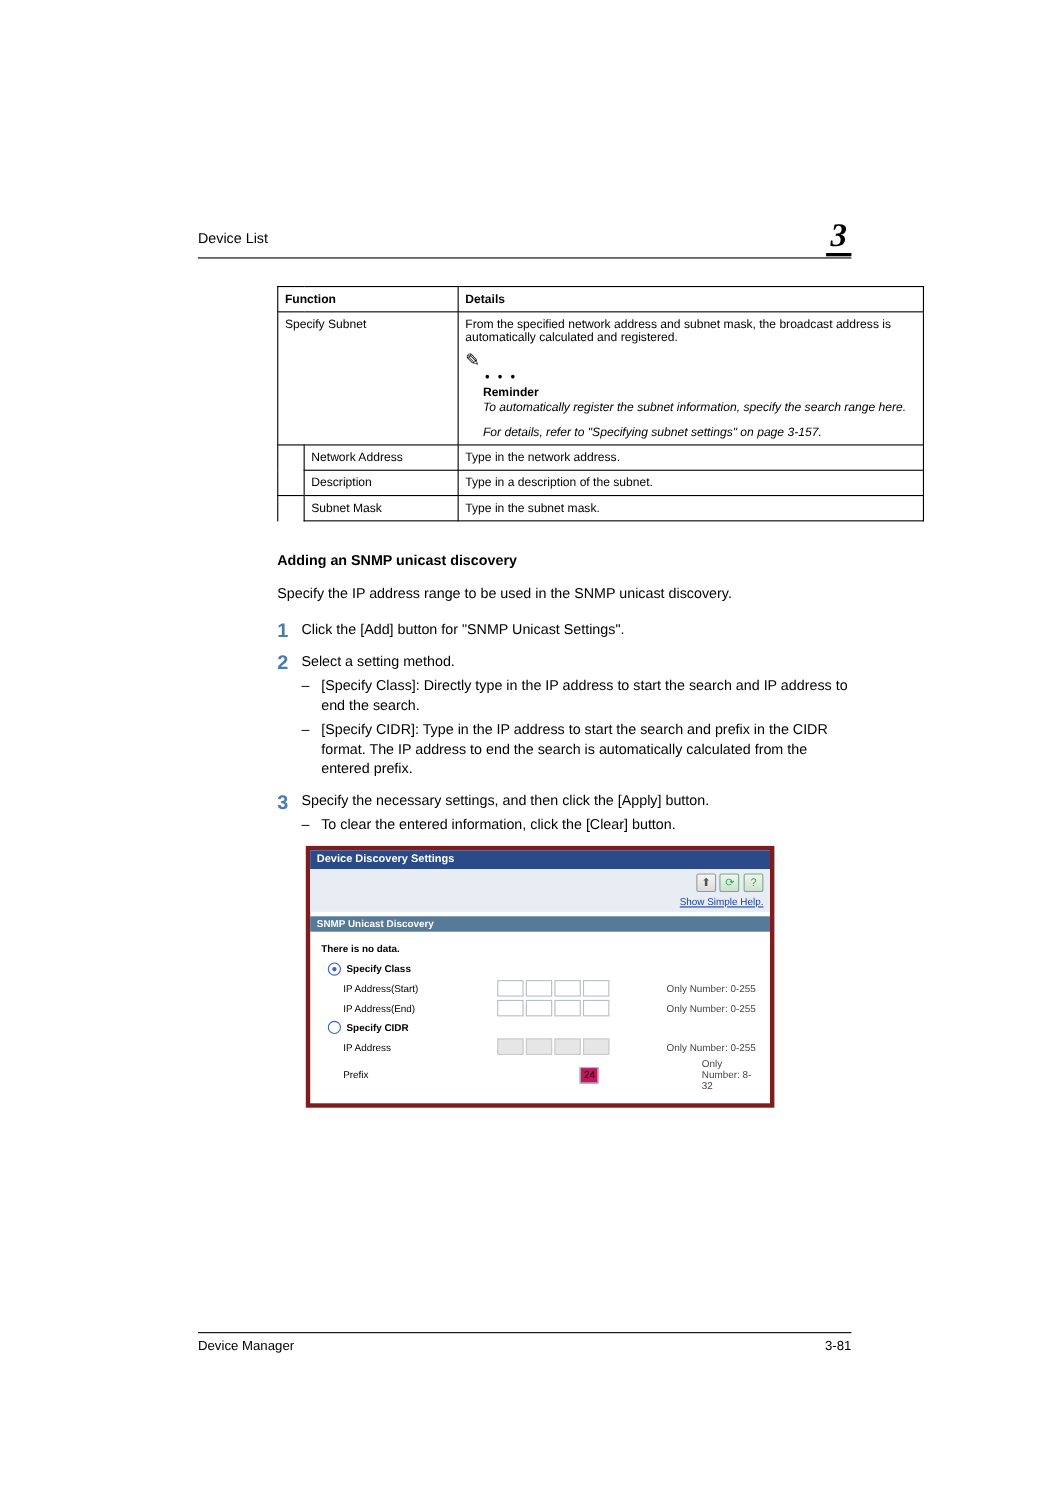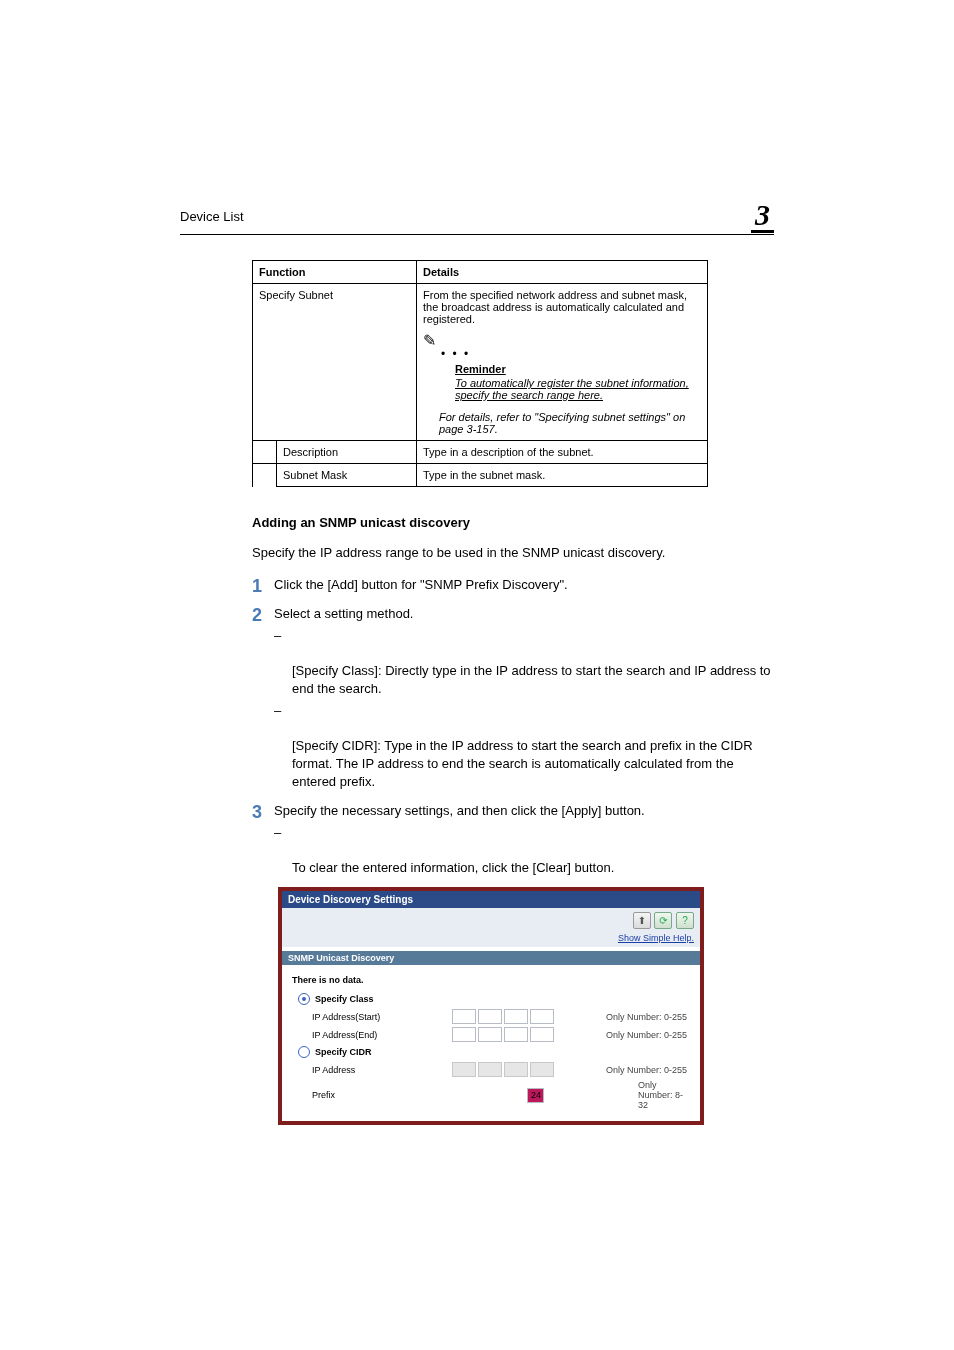--- a/index.html
+++ b/index.html
@@ -40,21 +40,21 @@
     padding: 0 4px 0 4px;
     line-height: 1;
     margin-bottom: -1px;
   }
   .content {
     margin-top: 70px;
   }
   
   table.func {
     border-collapse: collapse;
-    width: 456px;
+    width: 588px;
     margin-left: 72px;
     font-size: 11px;
   }
   table.func th, table.func td {
     border: 1px solid #000;
     padding: 5px 6px;
     vertical-align: top;
     text-align: left;
   }
   table.func th {
@@ -68,23 +68,22 @@
     line-height: 1;
     display: block;
     margin-top: 8px;
   }
   .dots {
     letter-spacing: 2px;
     font-size: 12px;
     margin: -2px 0 2px 18px;
   }
   .reminder-block {
-    margin-left: 32px;
+    margin-left: 16px;
     margin-top: 2px;
-    text-decoration: underline;
   }
   .reminder-title {
     font-weight: bold;
     font-size: 11px;
   }
   .reminder-body {
     font-style: italic;
     font-size: 11px;
     margin-top: 2px;
   }
@@ -124,21 +123,21 @@
   }
   .step-body { flex: 1; }
   .sub {
     display: flex;
     margin-top: 4px;
   }
   .sub .dash {
     width: 18px;
     flex: 0 0 18px;
   }
-  .sub .txt { flex: 1; margin-top: 35px; }
+  .sub .txt { flex: 1; }
   
   .shot {
     width: 418px;
     margin: 8px 0 0 98px;
     border: 4px solid #7f1d1d;
     background: #fff;
     font-family: Verdana, Arial, sans-serif;
     font-size: 9px;
     color: #000;
   }
@@ -298,38 +297,43 @@
         <span class="reminder-icon">✎</span>
         <div class="dots">• • •</div>
         <div class="reminder-block">
           <div class="reminder-title">Reminder</div>
           <div class="reminder-body">To automatically register the subnet information, specify the search range here.</div>
         </div>
         <div class="reminder-ref">For details, refer to "Specifying subnet settings" on page 3-157.</div>
       </td>
     </tr>
     <tr>
+      <td style="border-right:none;border-top:none;border-bottom:none;"></td>
+      <td>Network Address</td>
+      <td>Type in the network address.</td>
+    </tr>
+    <tr>
       <td style="border-right:none;border-top:none;"></td>
       <td>Description</td>
       <td>Type in a description of the subnet.</td>
     </tr>
     <tr>
       <td style="border-right:none;border-top:none;border-bottom:none;"></td>
       <td>Subnet Mask</td>
       <td>Type in the subnet mask.</td>
     </tr>
   </tbody>
       </table>
 
   <div class="sec-heading">Adding an SNMP unicast discovery</div>
   <div class="bodytext">Specify the IP address range to be used in the SNMP unicast discovery.</div>
 
   <div class="step">
     <div class="step-num">1</div>
-    <div class="step-body">Click the [Add] button for "SNMP Prefix Discovery".</div>
+    <div class="step-body">Click the [Add] button for "SNMP Unicast Settings".</div>
   </div>
 
   <div class="step">
     <div class="step-num">2</div>
     <div class="step-body">
       <div>Select a setting method.</div>
       <div class="sub">
         <div class="dash">–</div>
         <div class="txt">[Specify Class]: Directly type in the IP address to start the search and IP address to end the search.</div>
       </div>
@@ -407,14 +411,18 @@
         <span style="width:90px;display:inline-block;"></span>
         <span class="small-in">24</span>
         <span style="width:8px;display:inline-block;"></span>
         <span class="hint">Only Number: 8-32</span>
       </div>
     </div>
   </div>
 
 </div>
 
-
+<div class="ftr">
+  <span>Device Manager</span>
+  <span>3-81</span>
 </div>
 
+</div>
+
 </body></html>

